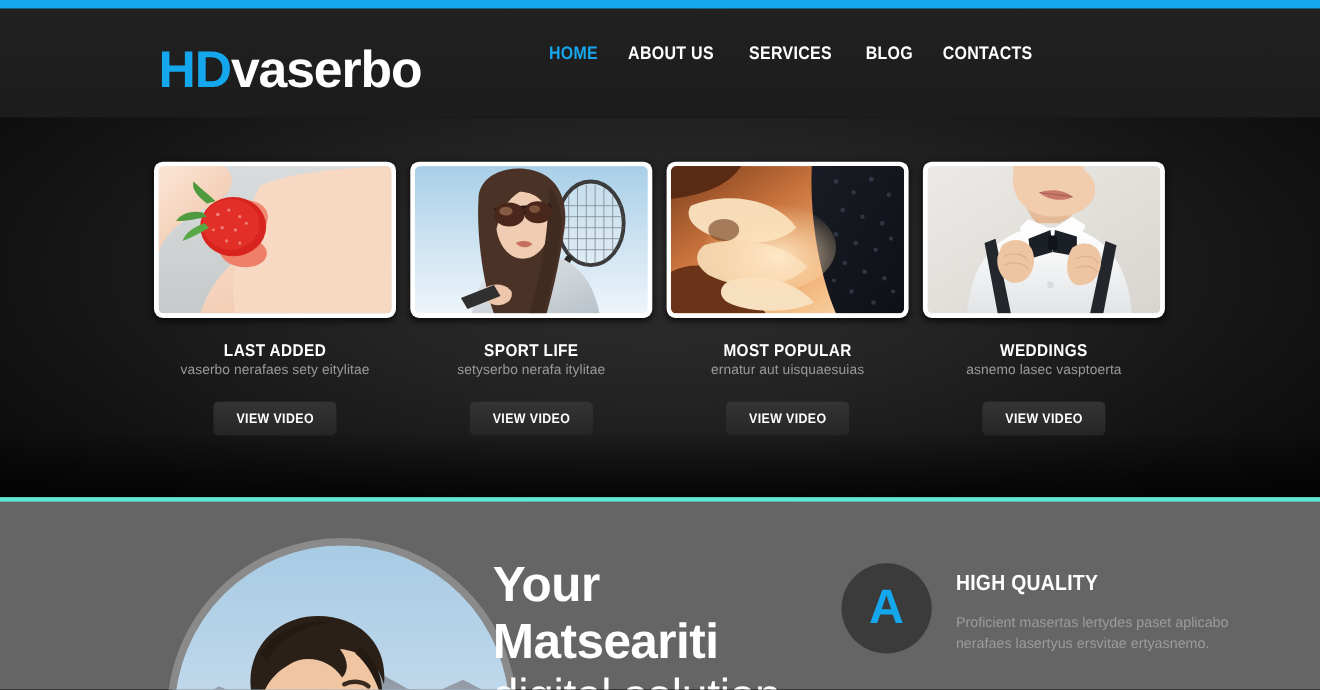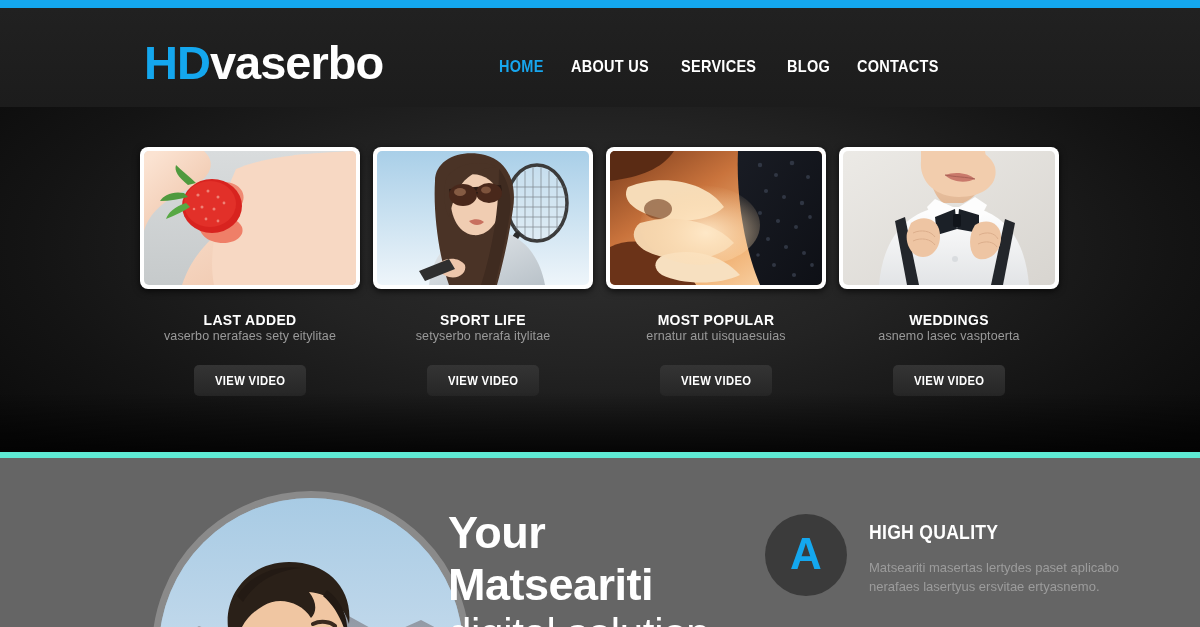--- a/index.html
+++ b/index.html
@@ -33,21 +33,21 @@
   }
   .logo {
     position:absolute; left:144px; top:31px;
     font-size:47px; font-weight:bold; letter-spacing:-1px;
     line-height:1;
   }
   .logo .hd { color:#14a7ee;margin-top:44px; }
   .logo .studio { color:#ffffff; }
 
   .nav {
-    position:absolute; right:250px; top:49px;
+    position:absolute; right:250px; top:32px;
     display:flex; align-items:center; gap:0;
   }
   .nav-item {
     color:#ffffff;
     font-size:16.5px;
     font-weight:bold;
     letter-spacing:0.3px;
     text-transform:uppercase;
     padding:0 0 0 0;
     margin-right:21px;
@@ -127,21 +127,21 @@
     border:none;
     cursor:pointer;
     font-family:"Liberation Sans", sans-serif;
   }
   .btn-view span { display:inline-block; transform:scaleX(0.9); }
 
   
   .lower {
     position:absolute; top:452px; left:0; width:1200px; height:175px;
     background:#656565;
-    border-top:6px solid #5eead4;
+    border-top:4px solid #5eead4;
     overflow:hidden;
   }
 
   .circle-photo {
     position:absolute; left:152px; top:33px;
     width:318px; height:318px;
     border-radius:50%;
     border:7px solid #8a8a8a;
     overflow:hidden;
     background:#9fb8cc;
@@ -488,18 +488,18 @@
       <span class="l1">Your</span>
       <span class="l2">Matseariti</span>
       <span class="l3">digital solution</span>
     </div>
 
     <div class="feature">
       <div class="feature-badge">
         <span class="letter">A</span>
       </div>
       <div class="feature-title">HIGH QUALITY</div>
-      <div class="feature-text">Matseariti masertas lertydes paset aplicabo nerafaes lasertyus ersvitae ertyasnemo.</div>
+      <div class="feature-text">Proficient masertas lertydes paset aplicabo nerafaes lasertyus ersvitae ertyasnemo.</div>
     </div>
 
   </div>
 
 </div>
 
 </body></html>

